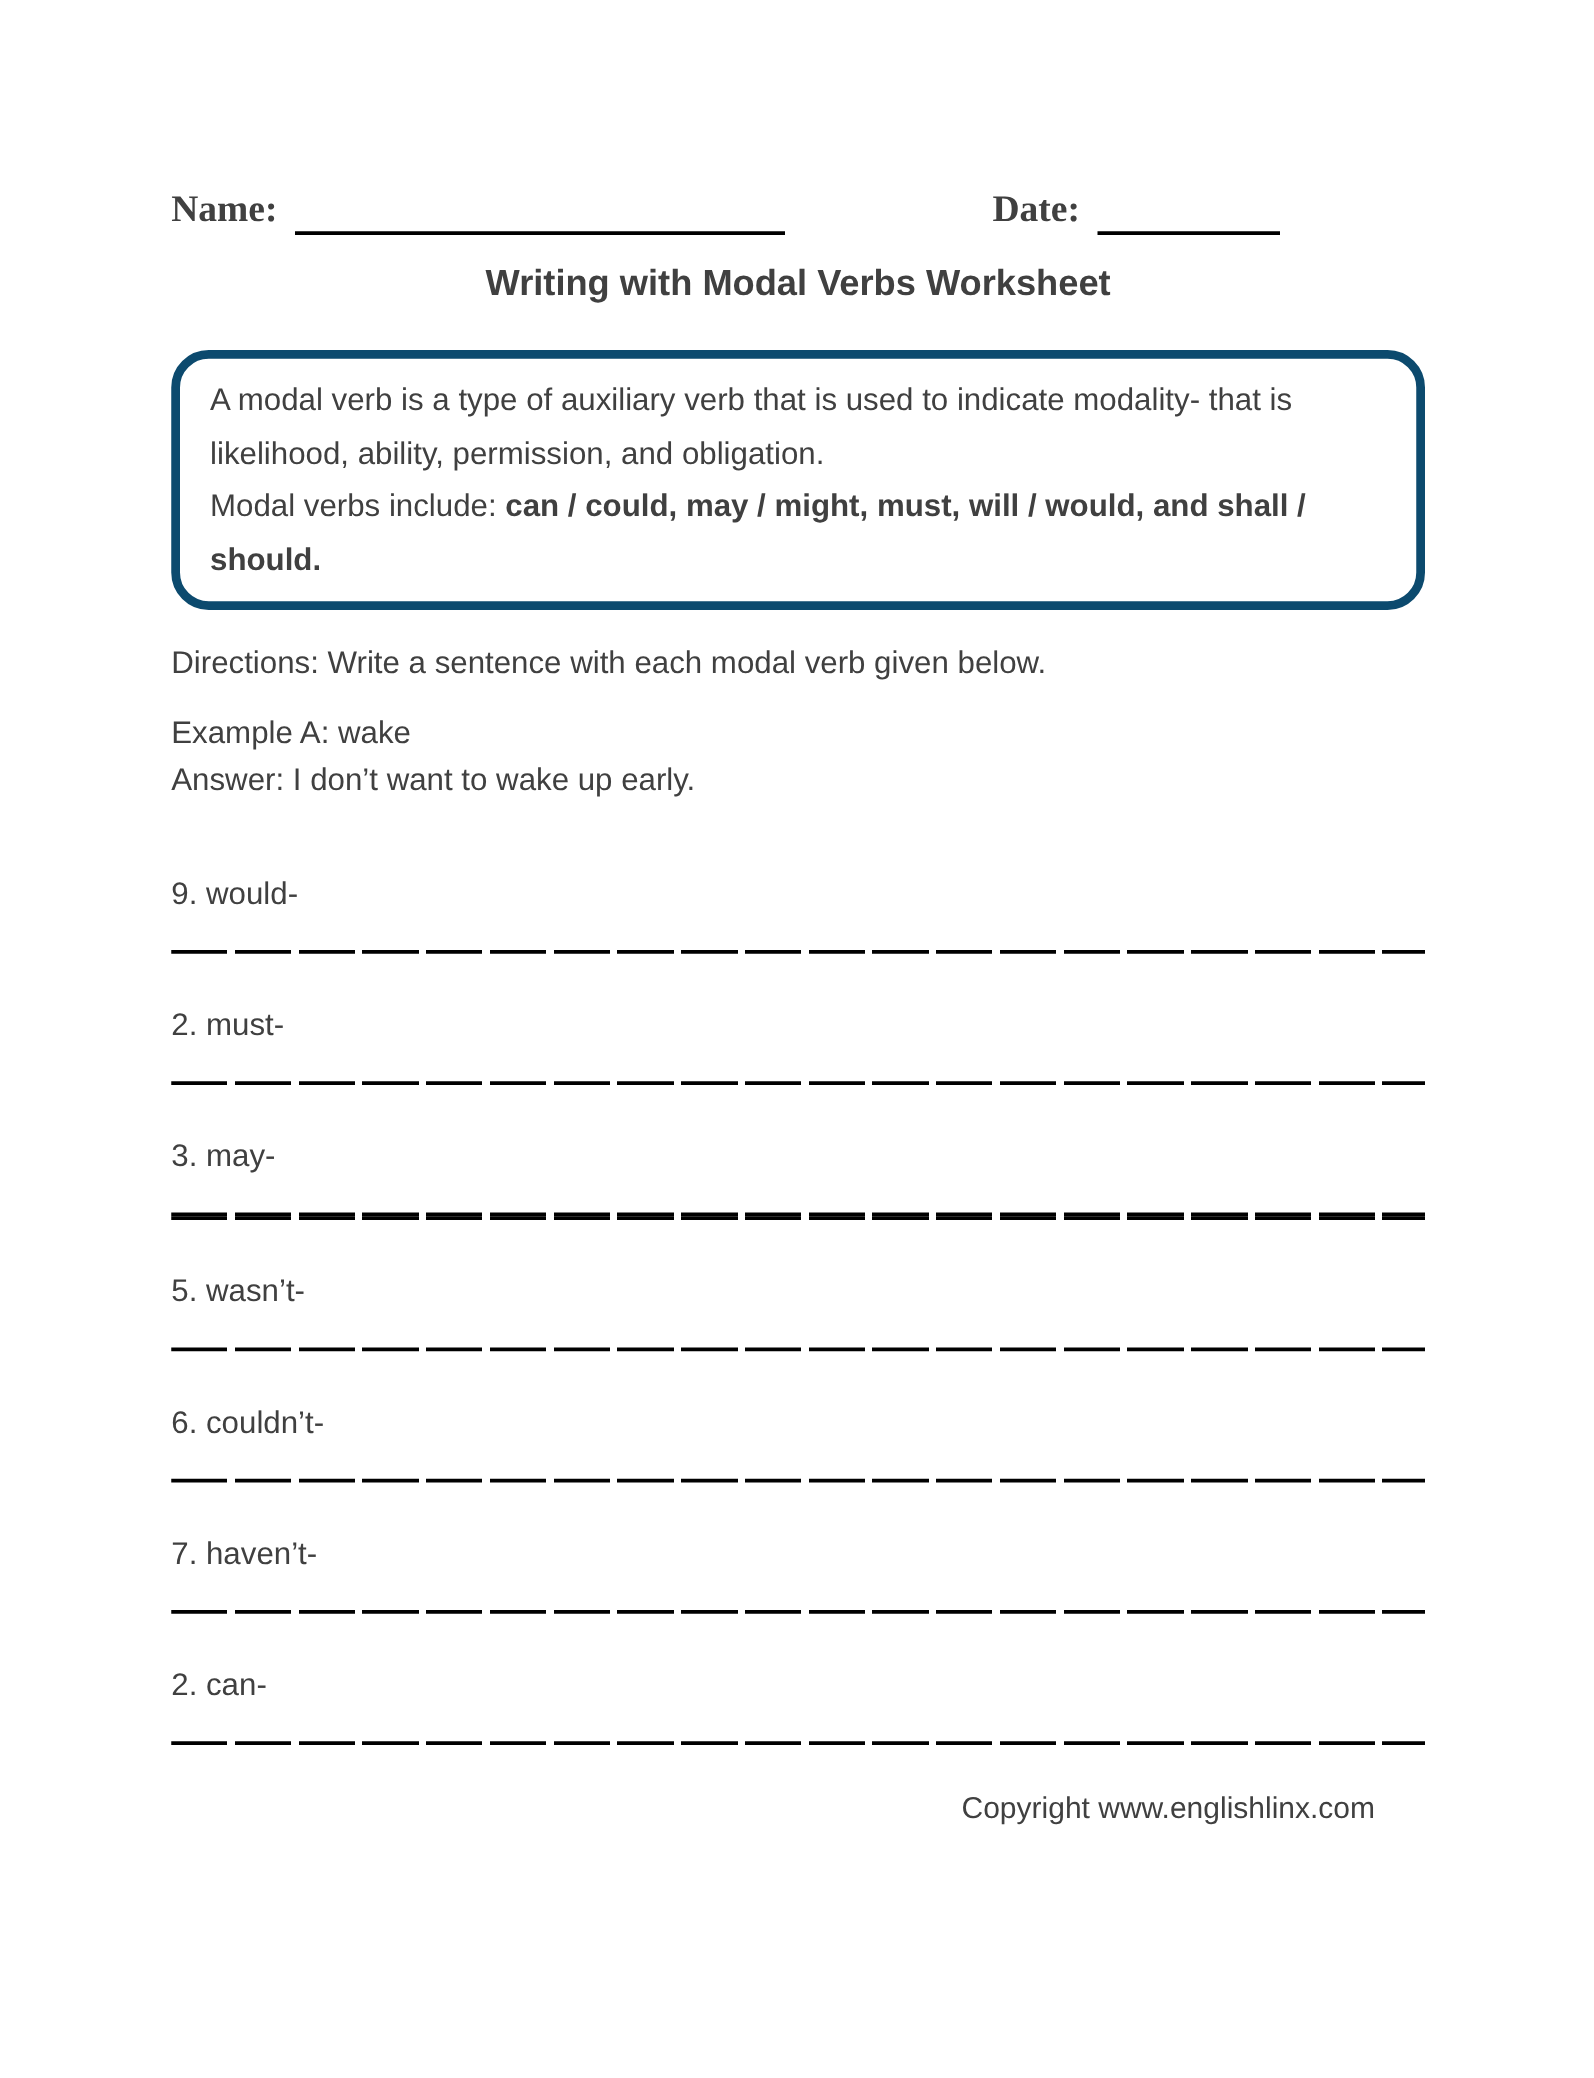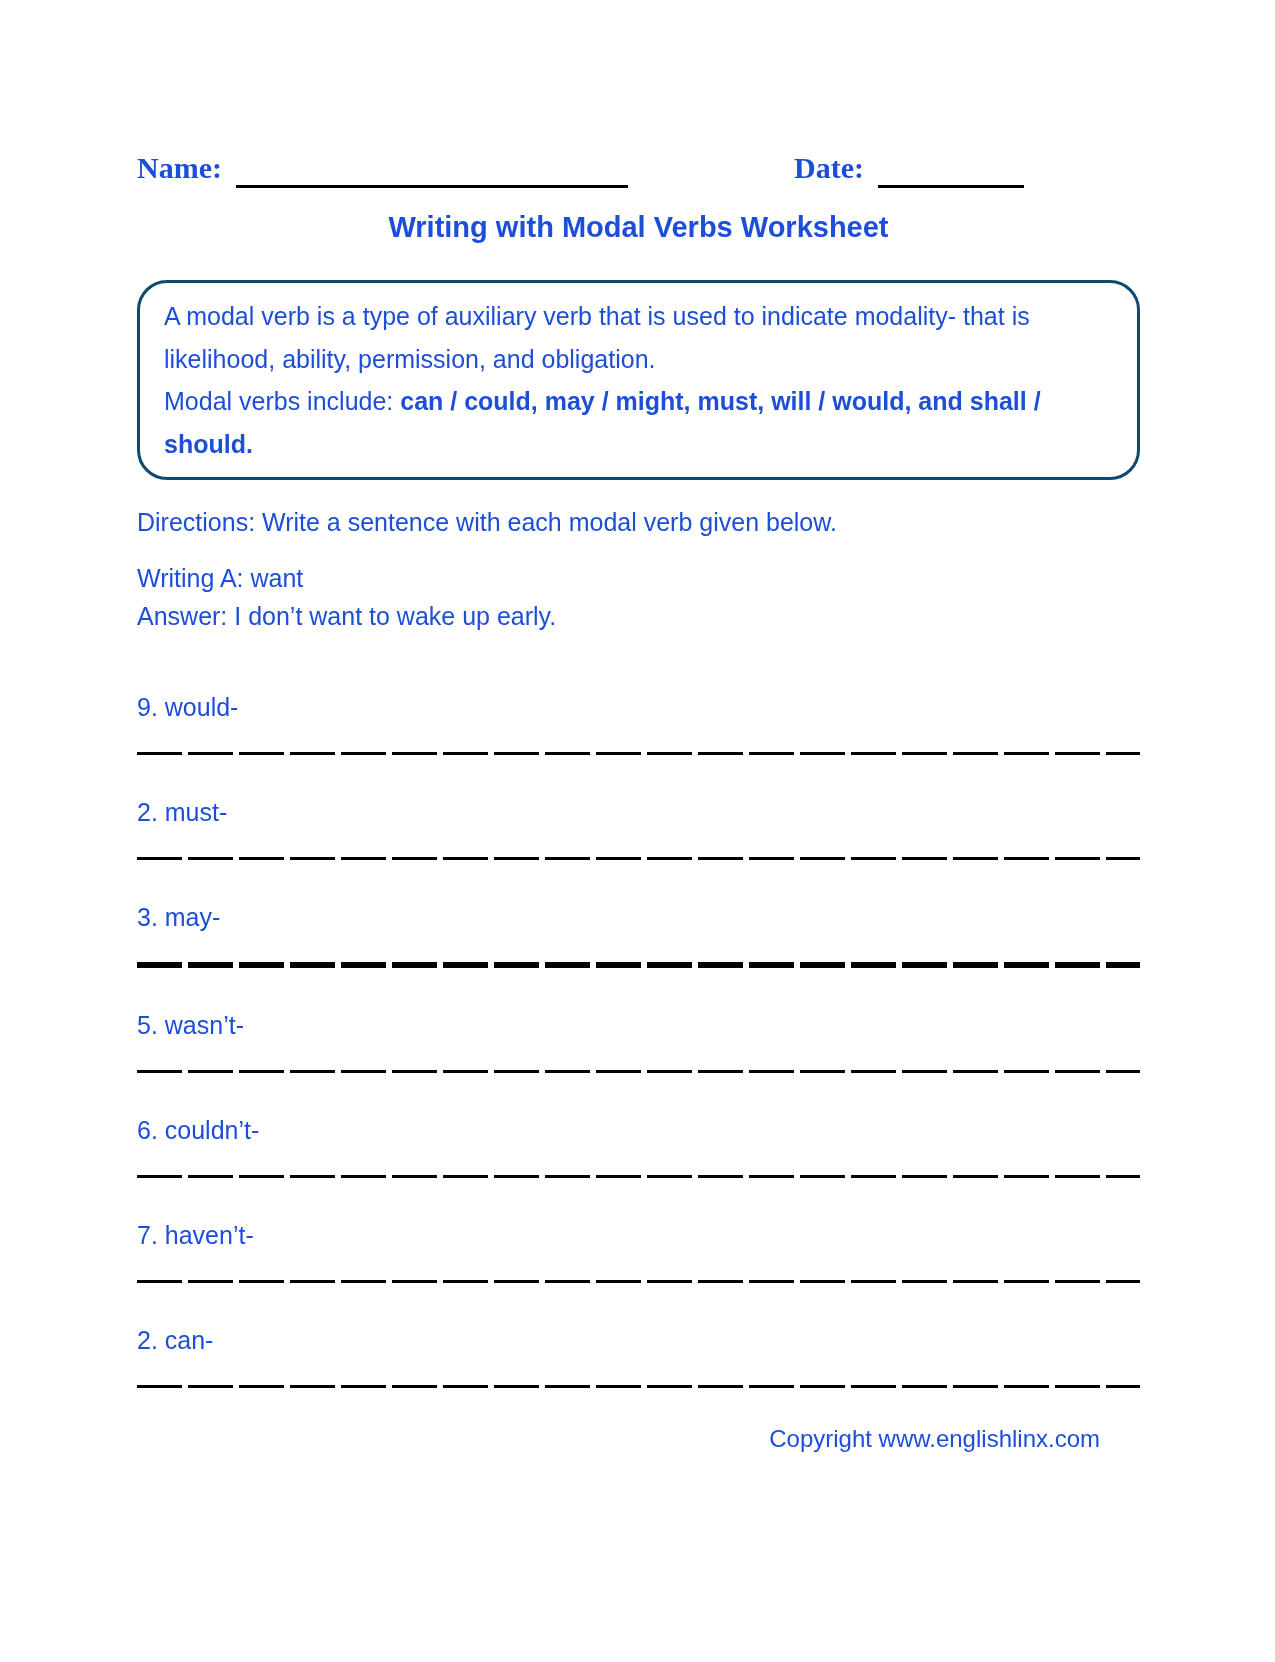--- a/index.html
+++ b/index.html
@@ -3,21 +3,21 @@
 <meta charset="utf-8">
 <style>
   * { margin: 0; padding: 0; box-sizing: border-box; }
   html, body { background: #ffffff; }
   .page {
     position: relative;
     width: 1275px;
     height: 1662px;
     margin: 0 auto;
     background: #ffffff;
-    color: #1d4ed8;
+    color: #404040;
     font-family: "Liberation Sans", sans-serif;
     font-size: 25px;
     padding: 148px 135px 0 137px;
     overflow: hidden;
   }
 
   
   .header-row {
     display: flex;
     align-items: flex-end;
@@ -42,21 +42,21 @@
     margin-top: 20px;
     text-align: center;
     font-size: 29px;
     font-weight: bold;
     line-height: 38px;
   }
 
   
   .info-box {
     margin-top: 34px;
-    border: 3px solid #0c4a6e;
+    border: 7px solid #0c4a6e;
     border-radius: 30px;
     padding: 12px 24px;
     line-height: 1.7;
   }
   .info-box p { margin: 0; }
   .info-box strong { font-weight: bold; }
 
   
   .directions { margin-top: 24px; line-height: 36px; }
   .example-prompt { margin-top: 20px; line-height: 36px; }
@@ -100,21 +100,21 @@
 
   <h1 class="title">Writing with Modal Verbs Worksheet</h1>
 
   <div class="info-box">
     <p>A modal verb is a type of auxiliary verb that is used to indicate modality- that is likelihood, ability, permission, and obligation.</p>
     <p><span>Modal verbs include: </span><strong>can / could, may / might, must, will / would, and shall / should.</strong></p>
   </div>
 
   <p class="directions">Directions: Write a sentence with each modal verb given below.</p>
 
-  <p class="example-prompt">Writing A: want</p>
+  <p class="example-prompt">Example A: wake</p>
   <p class="example-answer">Answer: I don’t want to wake up early.</p>
 
   <div class="items">
     <div class="item-label">9. would-</div>
     <div class="answer-line"></div>
 
     <div class="item-label">2. must-</div>
     <div class="answer-line"></div>
 
     <div class="item-label">3. may-</div>

